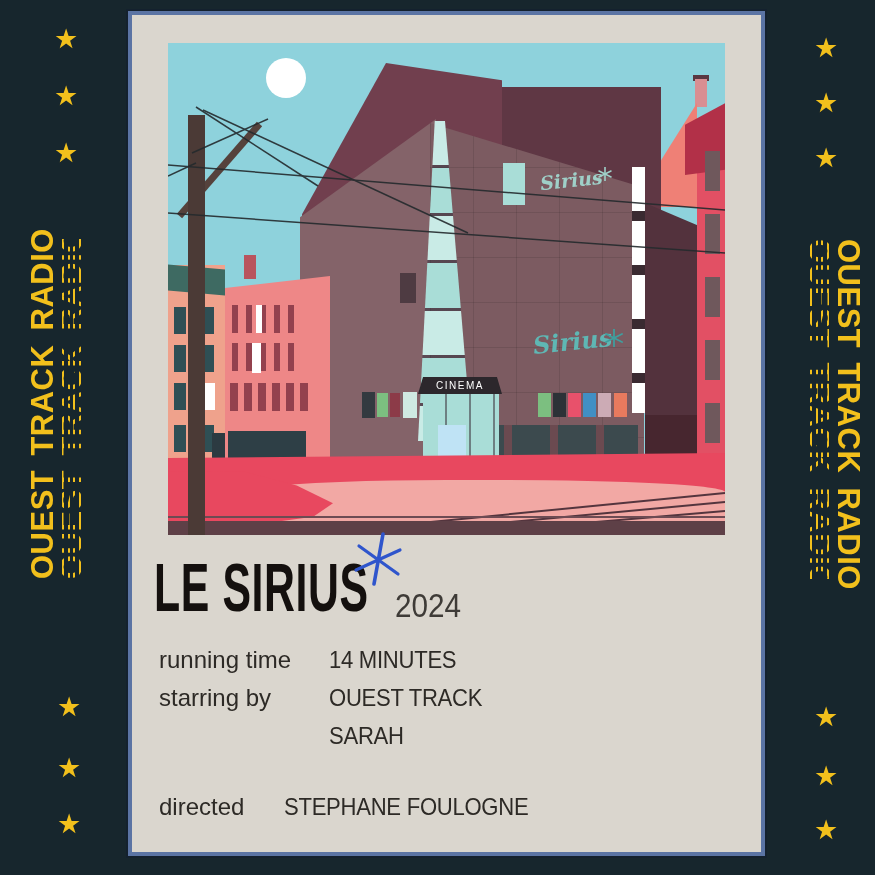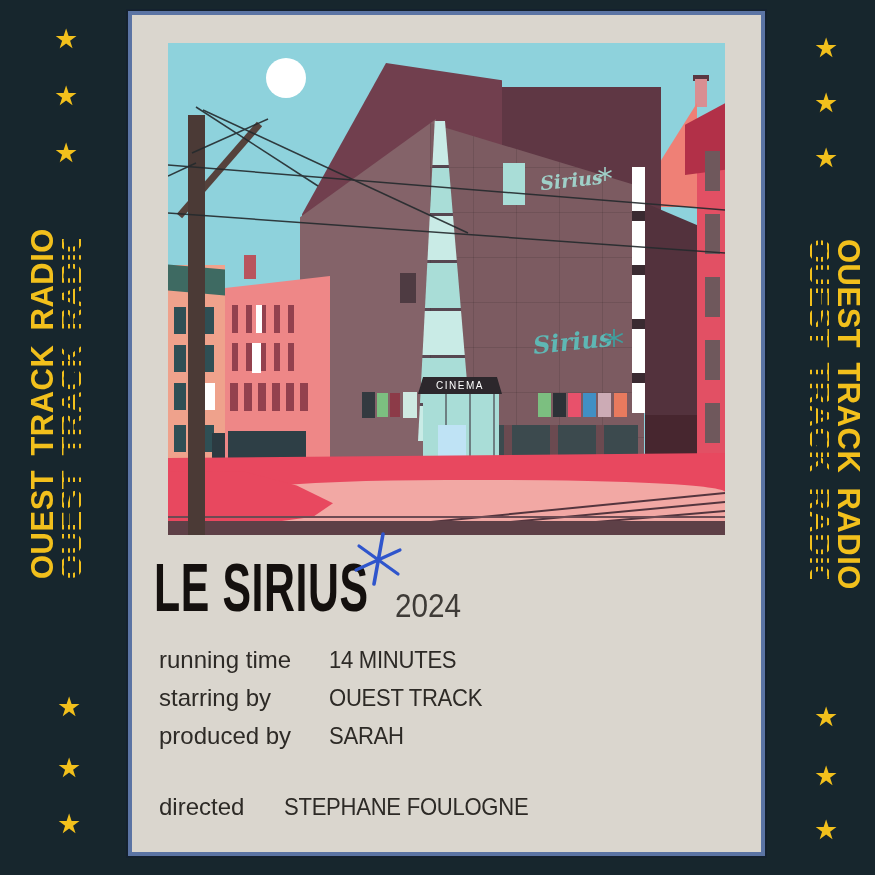--- a/index.html
+++ b/index.html
@@ -277,17 +277,16 @@
       <line x1="6" y1="38" x2="50" y2="18" stroke-width="3.2"></line>
       <line x1="9" y1="14" x2="48" y2="42" stroke-width="3.2"></line>
     </g>
   </svg>
   <span class="year">2024</span>
 
   <div class="credit cl" style="top:631px">running time</div>
   <div class="credit cv" style="top:631px">14 MINUTES</div>
   <div class="credit cl" style="top:669px">starring by</div>
   <div class="credit cv" style="top:669px">OUEST TRACK</div>
-  <div class="credit cl" style="top:707px">produced by</div>
   <div class="credit cv" style="top:707px">SARAH</div>
   <div class="credit cl" style="top:778px">directed</div>
   <div class="credit cv4" style="top:778px">STEPHANE FOULOGNE</div>
 </div>
 
 </body></html>

